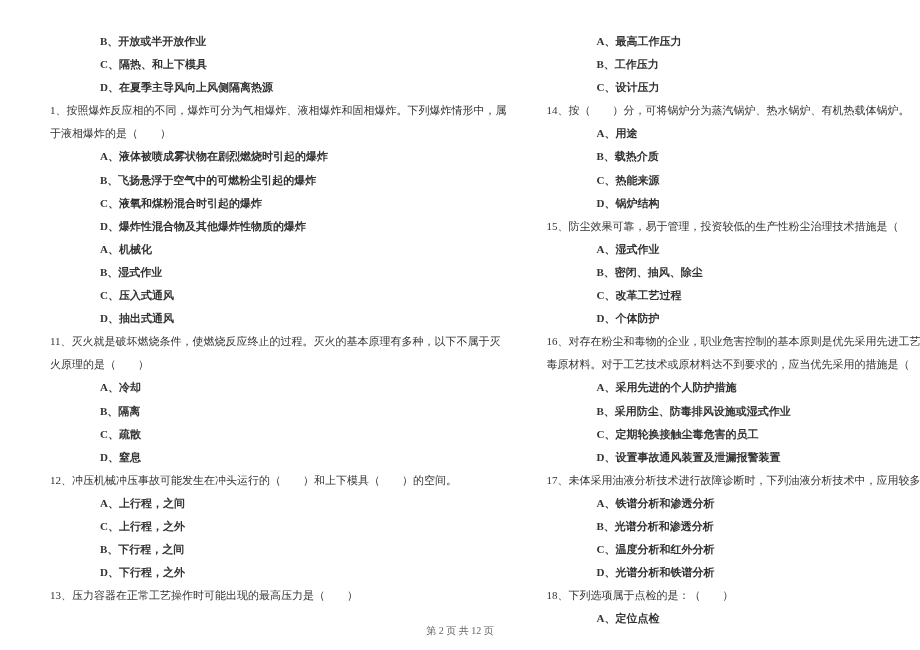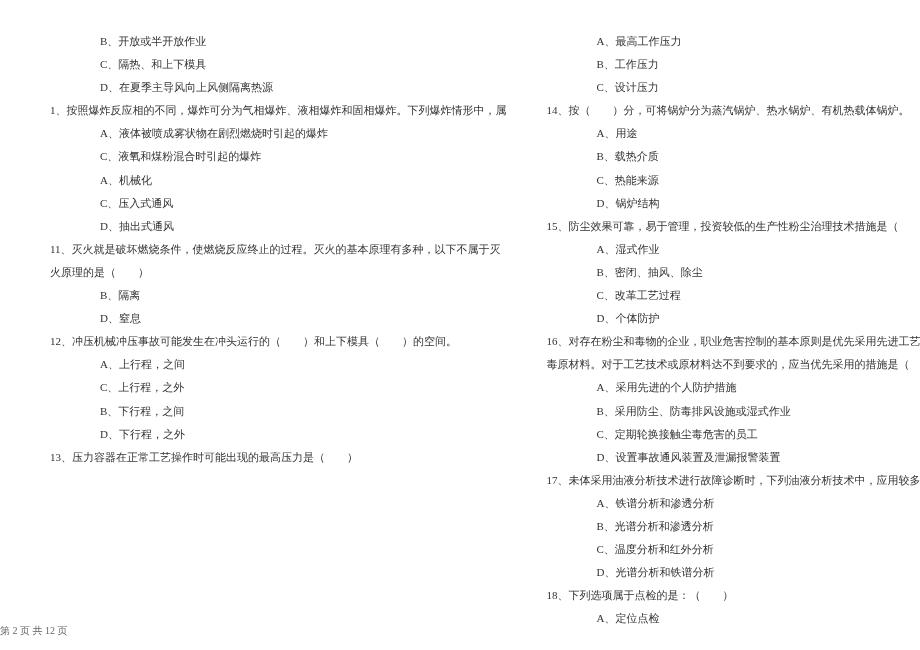--- a/index.html
+++ b/index.html
@@ -26,49 +26,57 @@
     .column {
       flex: 1;
       line-height: 2.1;
     }
     .line {
       white-space: nowrap;
       overflow: hidden;
     }
     .indent-1 {
       padding-left: 50px;
+      font-weight: bold;
     }
     .indent-q {
       padding-left: 0px;
     }
     .footer {
       position: absolute;
       bottom: 12px;
       width: 100%;
+      text-align: center;
       font-size: 10px;
       color: #666;
     }
   </style>
 </head>
 <body>
 
 <div class="page">
   <div class="column">
     <div class="line indent-1">B、开放或半开放作业</div>
     <div class="line indent-1">C、隔热、和上下模具</div>
     <div class="line indent-1">D、在夏季主导风向上风侧隔离热源</div>
     <div class="line indent-q">1、按照爆炸反应相的不同，爆炸可分为气相爆炸、液相爆炸和固相爆炸。下列爆炸情形中，属</div>
+    <div class="line indent-q">于液相爆炸的是（　　）</div>
     <div class="line indent-1">A、液体被喷成雾状物在剧烈燃烧时引起的爆炸</div>
+    <div class="line indent-1">B、飞扬悬浮于空气中的可燃粉尘引起的爆炸</div>
     <div class="line indent-1">C、液氧和煤粉混合时引起的爆炸</div>
+    <div class="line indent-1">D、爆炸性混合物及其他爆炸性物质的爆炸</div>
     <div class="line indent-1">A、机械化</div>
+    <div class="line indent-1">B、湿式作业</div>
     <div class="line indent-1">C、压入式通风</div>
     <div class="line indent-1">D、抽出式通风</div>
     <div class="line indent-q">11、灭火就是破坏燃烧条件，使燃烧反应终止的过程。灭火的基本原理有多种，以下不属于灭</div>
     <div class="line indent-q">火原理的是（　　）</div>
+    <div class="line indent-1">A、冷却</div>
     <div class="line indent-1">B、隔离</div>
+    <div class="line indent-1">C、疏散</div>
     <div class="line indent-1">D、窒息</div>
     <div class="line indent-q">12、冲压机械冲压事故可能发生在冲头运行的（　　）和上下模具（　　）的空间。</div>
     <div class="line indent-1">A、上行程，之间</div>
     <div class="line indent-1">C、上行程，之外</div>
     <div class="line indent-1">B、下行程，之间</div>
     <div class="line indent-1">D、下行程，之外</div>
     <div class="line indent-q">13、压力容器在正常工艺操作时可能出现的最高压力是（　　）</div>
   </div>
 
   <div class="column">

